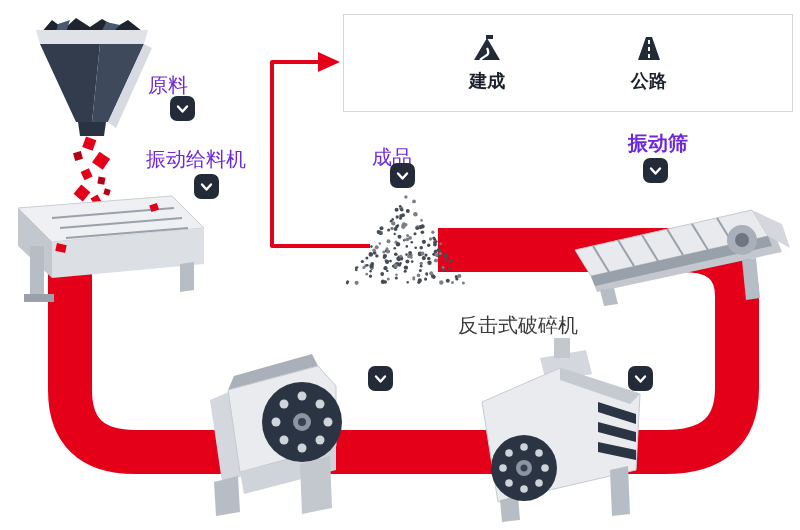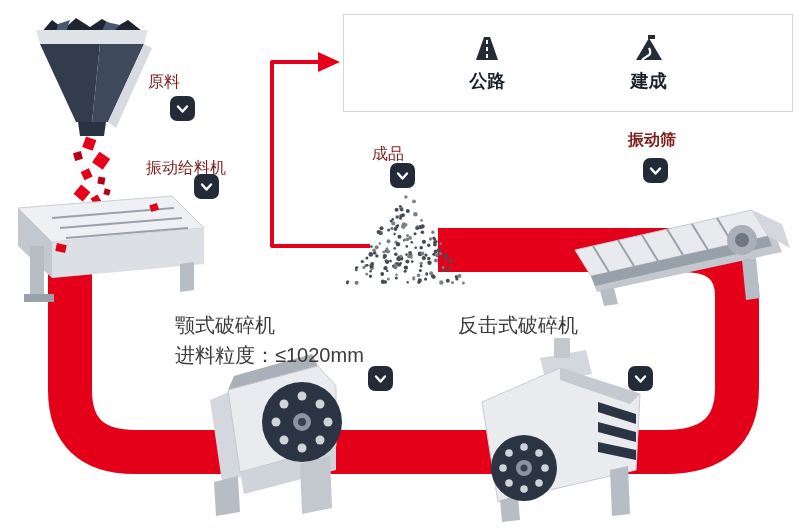--- a/index.html
+++ b/index.html
@@ -1,21 +1,21 @@
 <!DOCTYPE html>
 <html><head>
 <meta charset="utf-8">
 <style>
   html,body{margin:0;padding:0;background:#fff;}
   .stage{
     position:relative;width:800px;height:530px;background:#ffffff;overflow:hidden;
     font-family:"Liberation Sans",sans-serif;color:#3a3a3a;
   }
   .scene{position:absolute;left:0;top:0;}
-  .label{position:absolute;font-size:16px;color:#7f1d1d;white-space:nowrap;}
+  .label{position:absolute;font-size:20px;color:#6d28d9;white-space:nowrap;}
   .spec-block{position:absolute;font-size:20px;color:#3a3a3a;line-height:30px;white-space:nowrap;}
   .tag{position:absolute;width:25px;height:25px;}
   .tag svg{display:block;}
   .apps-box{
     position:absolute;left:343px;top:14px;width:448px;height:96px;
     background:#ffffff;border:1px solid #d6d6d6;
     display:flex;align-items:center;justify-content:space-evenly;
   }
   .app-item{display:flex;flex-direction:column;align-items:center;gap:7px;}
   .app-item .app-label{font-size:18px;font-weight:600;color:#1b212c;white-space:nowrap;}
@@ -304,47 +304,47 @@
         <circle cx="413.8" cy="277.7" r="1.5" fill="#7a8088"></circle>
         <circle cx="395.6" cy="229.0" r="1.9" fill="#464c55"></circle>
         <circle cx="431.2" cy="273.3" r="2.0" fill="#7a8088"></circle>
       </g>
   </svg>
 
   <div class="apps-box">
     <div class="app-item">
       <span class="app-icon">
         <svg width="30" height="28" viewBox="0 0 30 28">
-          <polygon points="4,26 12,3 18,3 26,26" fill="#232b38"></polygon>
-          <line x1="15" y1="6" x2="15" y2="26" stroke="#ffffff" stroke-width="2" stroke-dasharray="4 3"></line>
-        </svg>
-      </span>
-      <span class="app-label">公路</span>
-    </div>
-    <div class="app-item">
-      <span class="app-icon">
-        <svg width="30" height="28" viewBox="0 0 30 28">
           <polygon points="2,26 15,4 28,26" fill="#232b38"></polygon>
           <path d="M8,26 C 13,21 19,22 15,14" stroke="#ffffff" stroke-width="2.2" fill="none"></path>
           <rect x="14" y="1" width="7" height="4" fill="#232b38"></rect>
         </svg>
       </span>
       <span class="app-label">建成</span>
     </div>
+    <div class="app-item">
+      <span class="app-icon">
+        <svg width="30" height="28" viewBox="0 0 30 28">
+          <polygon points="4,26 12,3 18,3 26,26" fill="#232b38"></polygon>
+          <line x1="15" y1="6" x2="15" y2="26" stroke="#ffffff" stroke-width="2" stroke-dasharray="4 3"></line>
+        </svg>
+      </span>
+      <span class="app-label">公路</span>
+    </div>
   </div>
 
   <div class="label" style="left:148px;top:72px;">原料</div>
   <span class="tag" style="left:170px;top:96px;">
     <svg width="25" height="25" viewBox="0 0 25 25">
         <rect width="25" height="25" rx="7" fill="#232b38"></rect>
         <path d="M8,10.5 L12.5,15.5 L17,10.5" stroke="#ffffff" stroke-width="2.4" fill="none" stroke-linecap="round" stroke-linejoin="round"></path>
       </svg>
   </span>
 
-  <div class="label" style="left:146px;top:146px;margin-top:12px;">振动给料机</div>
+  <div class="label" style="left:146px;top:146px;">振动给料机</div>
   <span class="tag" style="left:194px;top:174px;">
     <svg width="25" height="25" viewBox="0 0 25 25">
         <rect width="25" height="25" rx="7" fill="#232b38"></rect>
         <path d="M8,10.5 L12.5,15.5 L17,10.5" stroke="#ffffff" stroke-width="2.4" fill="none" stroke-linecap="round" stroke-linejoin="round"></path>
       </svg>
   </span>
 
   <div class="label" style="left:372px;top:136px;margin-top:8px;">成品</div>
   <span class="tag" style="left:390px;top:163px;">
     <svg width="25" height="25" viewBox="0 0 25 25">
@@ -354,24 +354,20 @@
   </span>
 
   <div class="label" style="left:628px;top:130px;font-weight:bold;">振动筛</div>
   <span class="tag" style="left:643px;top:158px;">
     <svg width="25" height="25" viewBox="0 0 25 25">
         <rect width="25" height="25" rx="7" fill="#232b38"></rect>
         <path d="M8,10.5 L12.5,15.5 L17,10.5" stroke="#ffffff" stroke-width="2.4" fill="none" stroke-linecap="round" stroke-linejoin="round"></path>
       </svg>
   </span>
 
-  <div class="spec-block" style="left:175px;top:310px;">
-    <div>颚式破碎机</div>
-    <div>进料粒度：≤1020mm</div>
-  </div>
   <span class="tag" style="left:368px;top:366px;">
     <svg width="25" height="25" viewBox="0 0 25 25">
         <rect width="25" height="25" rx="7" fill="#232b38"></rect>
         <path d="M8,10.5 L12.5,15.5 L17,10.5" stroke="#ffffff" stroke-width="2.4" fill="none" stroke-linecap="round" stroke-linejoin="round"></path>
       </svg>
   </span>
 
   <div class="spec-block" style="left:458px;top:310px;">
     <div>反击式破碎机</div>
   </div>

